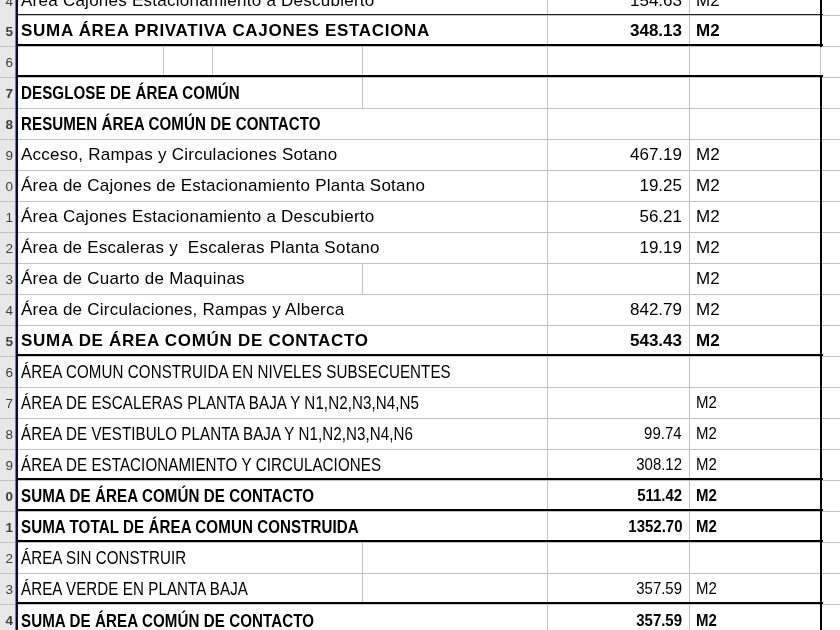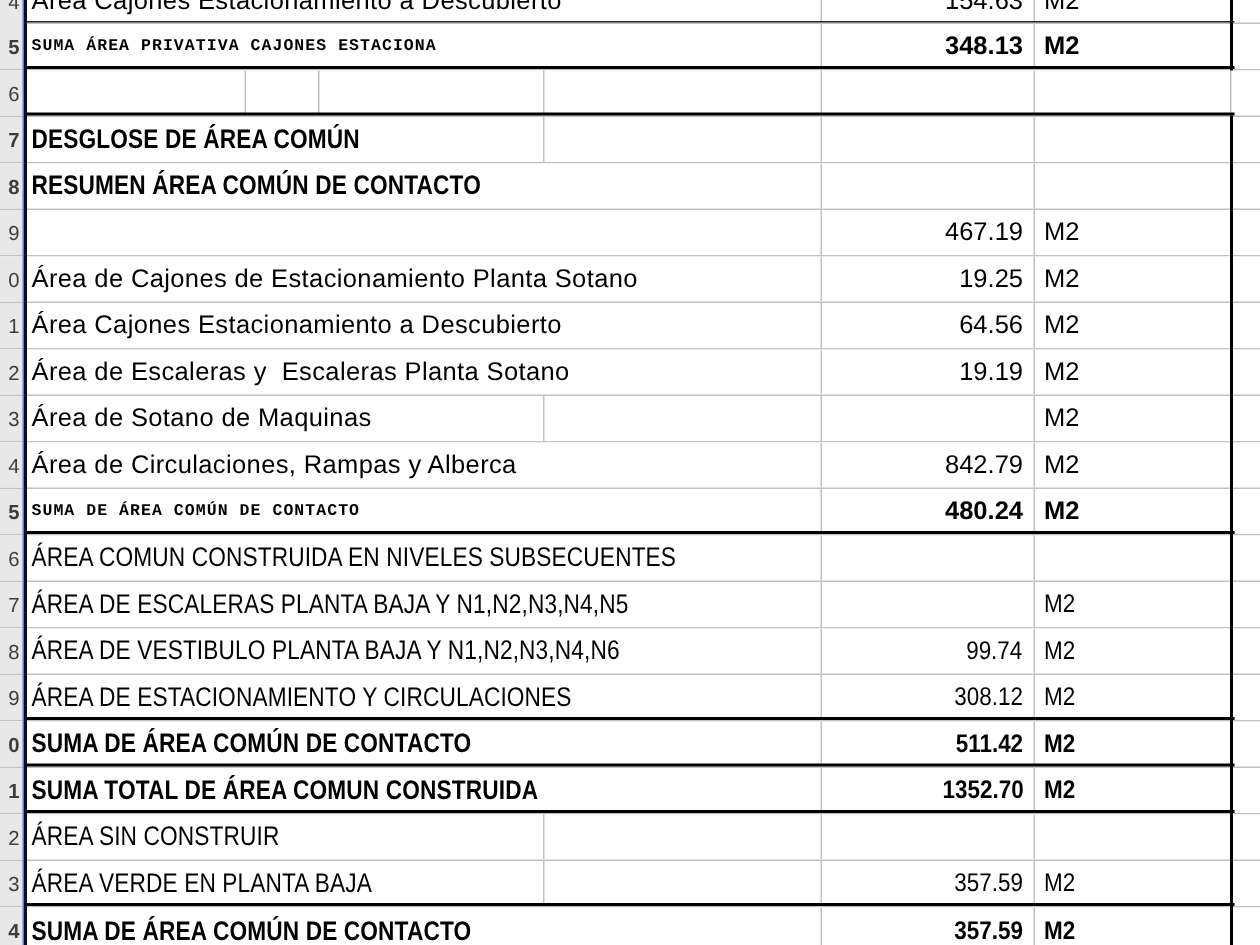--- a/index.html
+++ b/index.html
@@ -31,21 +31,21 @@
   .valuecell{position:absolute;left:530px;width:142px;top:0;bottom:0;
              display:flex;align-items:center;justify-content:flex-end;
              padding-right:7px;box-sizing:border-box;z-index:2;}
   .unitcell{position:absolute;left:673px;width:130px;top:0;bottom:0;
             display:flex;align-items:center;padding-left:6px;
             box-sizing:border-box;z-index:2;}
   .valuecell span,.unitcell span{display:inline-block;}
 
   
   .f-wide .label{font-size:17px;letter-spacing:0.25px;}
-  .f-wide.bold .label{font-size:11px;letter-spacing:0.7px;font-family:Liberation Mono, monospace;}
+  .f-wide.bold .label{font-size:17px;letter-spacing:0.7px;}
   .f-wide .valuecell span,.f-wide .unitcell span{font-size:17px;}
   .f-narrow .label{font-size:18px;letter-spacing:0.1px;
        transform:translateY(-50%) scaleX(0.84);transform-origin:0 50%;}
   .f-narrow .valuecell span{font-size:17px;transform:scaleX(0.88);transform-origin:100% 50%;}
   .f-narrow .unitcell span{font-size:17px;transform:scaleX(0.88);transform-origin:0 50%;}
   .bold{font-weight:bold;}
 
   
   .vline{position:absolute;top:0;bottom:0;width:1px;background:#c2c2c2;z-index:1;}
   .hthick{position:absolute;left:16px;width:807px;bottom:0;height:2px;background:#000;z-index:6;}
@@ -159,20 +159,21 @@
       </div>
     </div>
     <div class="row f-wide">
       <div class="rshift">
         <div class="rowhdr">
           <span>9</span>
         </div>
         <div class="cells">
           <div class="vline" style="left: 530px;"></div>
           <div class="vline" style="left: 672px;"></div>
+          <span class="label">Acceso, Rampas y Circulaciones Sotano</span>
           <div class="valuecell">
             <span>467.19</span>
           </div>
           <div class="unitcell">
             <span>M2</span>
           </div>
         </div>
       </div>
     </div>
     <div class="row f-wide">
@@ -196,21 +197,21 @@
     <div class="row f-wide">
       <div class="rshift">
         <div class="rowhdr">
           <span>1</span>
         </div>
         <div class="cells">
           <div class="vline" style="left: 530px;"></div>
           <div class="vline" style="left: 672px;"></div>
           <span class="label">Área Cajones Estacionamiento a Descubierto</span>
           <div class="valuecell">
-            <span>64.56</span>
+            <span>56.21</span>
           </div>
           <div class="unitcell">
             <span>M2</span>
           </div>
         </div>
       </div>
     </div>
     <div class="row f-wide">
       <div class="rshift">
         <div class="rowhdr">
@@ -231,21 +232,21 @@
     </div>
     <div class="row f-wide">
       <div class="rshift">
         <div class="rowhdr">
           <span>3</span>
         </div>
         <div class="cells">
           <div class="vline" style="left: 345px;"></div>
           <div class="vline" style="left: 530px;"></div>
           <div class="vline" style="left: 672px;"></div>
-          <span class="label">Área de Sotano de Maquinas</span>
+          <span class="label">Área de Cuarto de Maquinas</span>
           <div class="unitcell">
             <span>M2</span>
           </div>
         </div>
       </div>
     </div>
     <div class="row f-wide">
       <div class="rshift">
         <div class="rowhdr">
           <span>4</span>
@@ -266,21 +267,21 @@
     <div class="row f-wide bold">
       <div class="rshift">
         <div class="rowhdr">
           <span>5</span>
         </div>
         <div class="cells">
           <div class="vline" style="left: 530px;"></div>
           <div class="vline" style="left: 672px;"></div>
           <span class="label">SUMA DE ÁREA COMÚN DE CONTACTO</span>
           <div class="valuecell">
-            <span>480.24</span>
+            <span>543.43</span>
           </div>
           <div class="unitcell">
             <span>M2</span>
           </div>
         </div>
       </div>
       <div class="hthick"></div>
     </div>
     <div class="row f-narrow">
       <div class="rshift">

